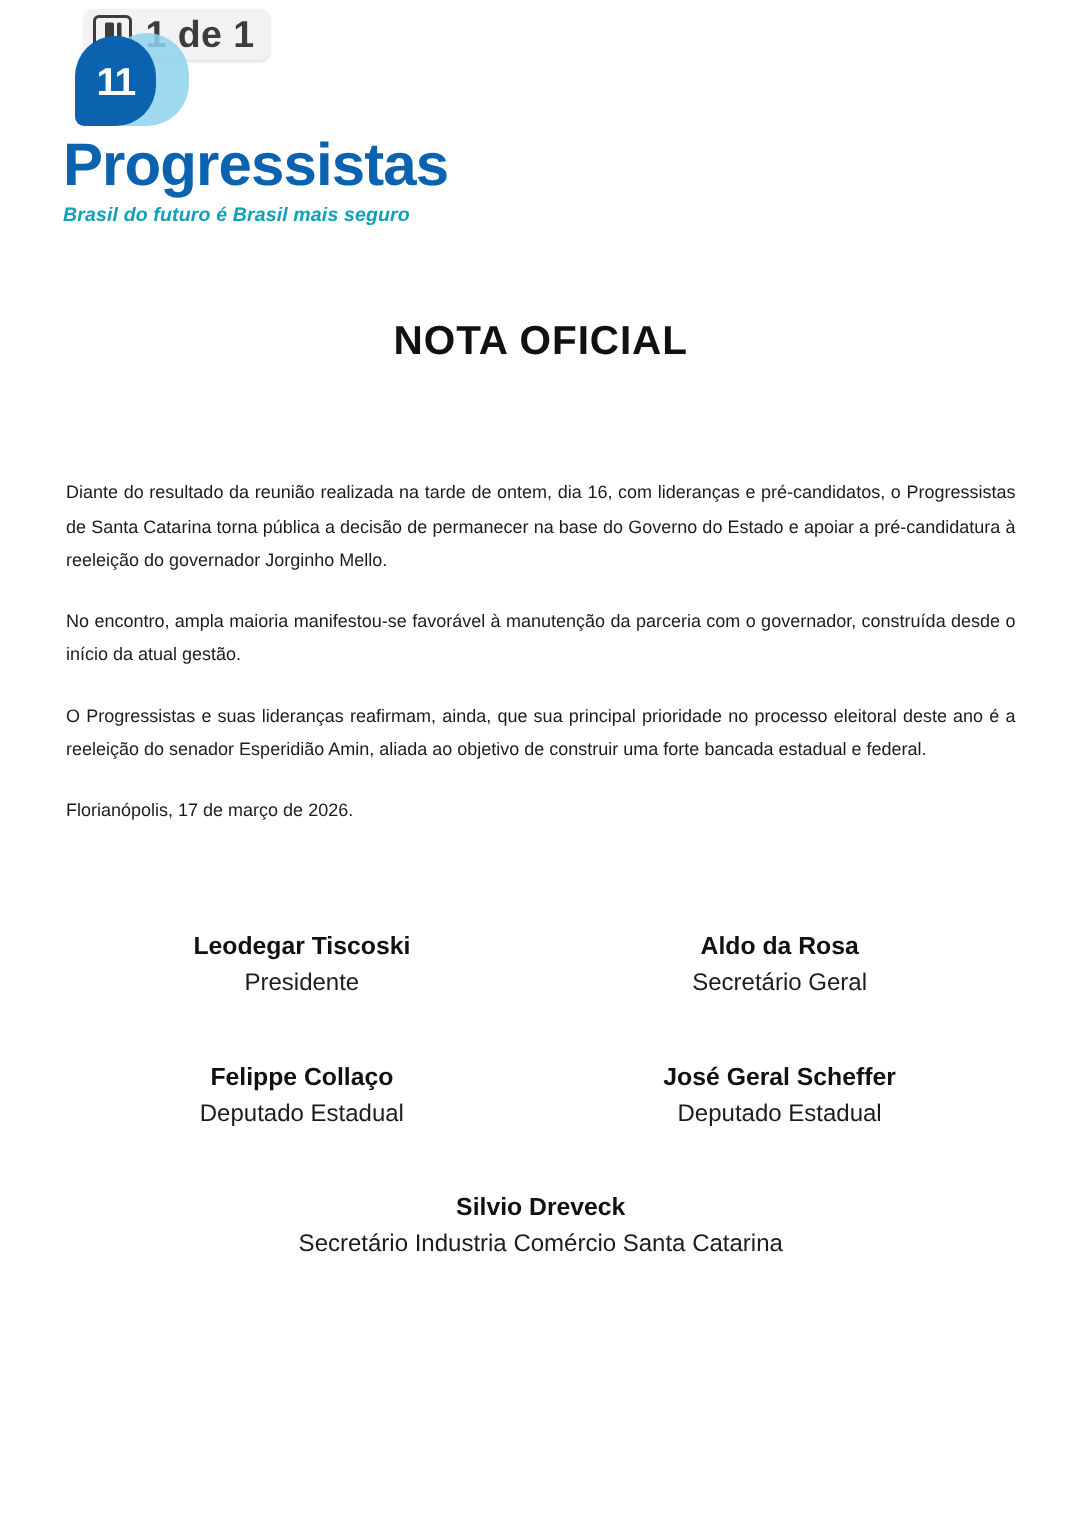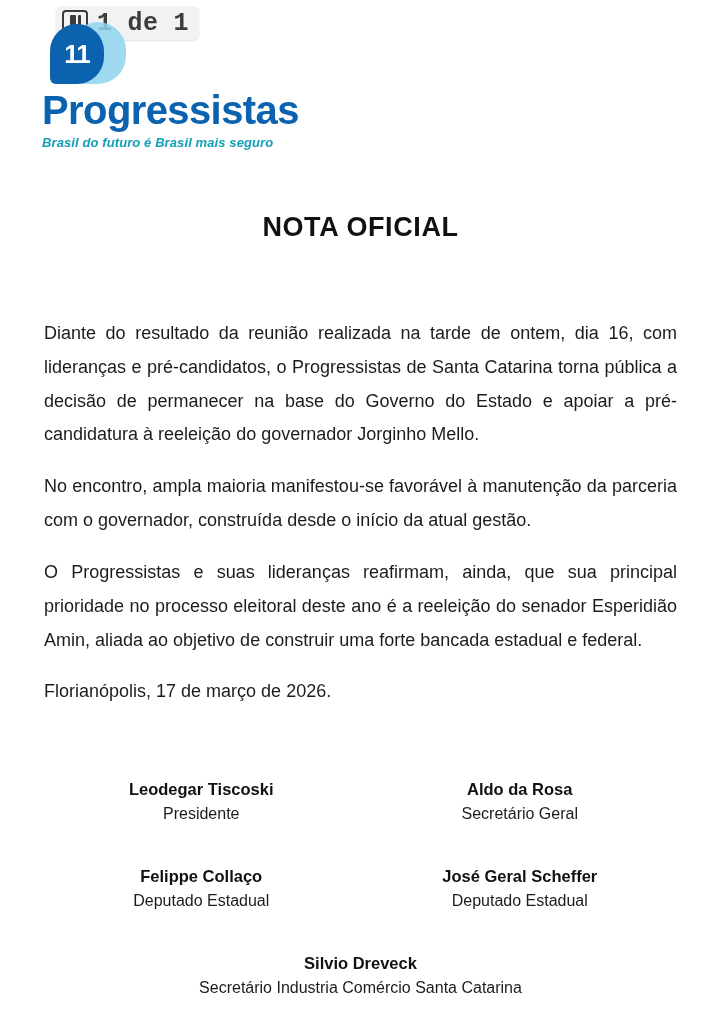--- a/index.html
+++ b/index.html
@@ -50,21 +50,20 @@
   }
   .page-badge .pages-icon i.thin {
     width: 3px;
   }
   .page-badge .page-label {
     font-size: 25px;
     font-weight: 700;
     color: #3c3c3c;
     letter-spacing: 0.3px;
     line-height: 1;
-    font-family: Liberation Mono, monospace;
   }
 
   
   .sheet {
     position: absolute;
     inset: 0;
     padding: 0 42px;
     box-sizing: border-box;
   }
 
@@ -141,21 +140,21 @@
   }
 
   
   .body-block {
     margin-top: 74px;
     padding: 0 2px;
   }
   .para {
     text-align: justify;
     text-justify: inter-word;
-    font-size: 18px;
+    font-size: 12px;
     line-height: 1.88;
     color: #1c1c1c;
     margin: 0 0 18px 0;
   }
   .para.plain {
     text-align: left;
   }
 
   
   .signatures {

